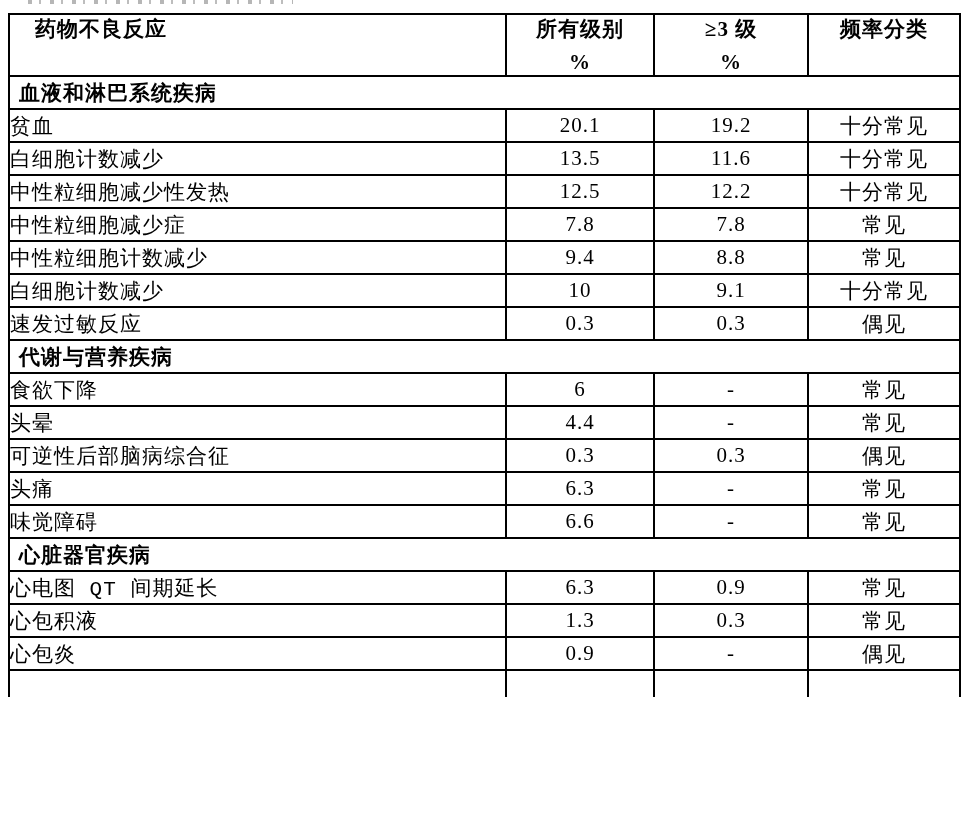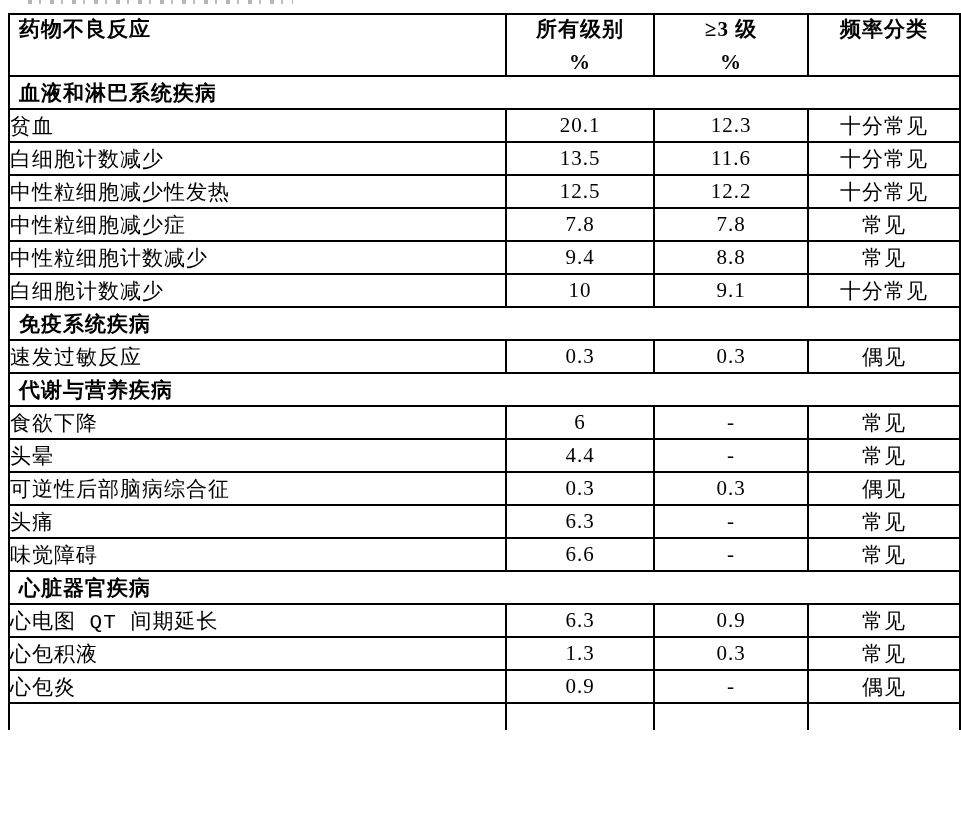--- a/index.html
+++ b/index.html
@@ -46,21 +46,21 @@
   }
   thead th {
     height: 56px;
     vertical-align: top;
     padding-top: 5px;
     font-weight: bold;
     text-align: center;
   }
   thead th.first {
     text-align: left;
-    padding-left: 9px;
+    padding-left: 25px;
   }
   thead .sub {
     display: block;
     margin-top: 7px;
     font-weight: bold;
   }
   tbody td {
     height: 31px;
     vertical-align: middle;
   }
@@ -123,21 +123,21 @@
         </th>
       </tr>
     </thead>
     <tbody id="tbody">
         <tr class="section">
           <td colspan="4">血液和淋巴系统疾病</td>
         </tr>
         <tr>
           <td class="name">贫血</td>
           <td class="num">20.1</td>
-          <td class="num">12.3</td>
+          <td class="num">19.2</td>
           <td class="freq">十分常见</td>
         </tr>
         <tr>
           <td class="name">白细胞计数减少</td>
           <td class="num">13.5</td>
           <td class="num">11.6</td>
           <td class="freq">十分常见</td>
         </tr>
         <tr>
           <td class="name">中性粒细胞减少性发热</td>
@@ -156,23 +156,20 @@
           <td class="num">9.4</td>
           <td class="num">8.8</td>
           <td class="freq">常见</td>
         </tr>
         <tr>
           <td class="name">白细胞计数减少</td>
           <td class="num">10</td>
           <td class="num">9.1</td>
           <td class="freq">十分常见</td>
         </tr>
-        <tr class="section">
-          <td colspan="4">免疫系统疾病</td>
-        </tr>
         <tr>
           <td class="name">速发过敏反应</td>
           <td class="num">0.3</td>
           <td class="num">0.3</td>
           <td class="freq">偶见</td>
         </tr>
         <tr class="section regular">
           <td colspan="4">代谢与营养疾病</td>
         </tr>
         <tr>

